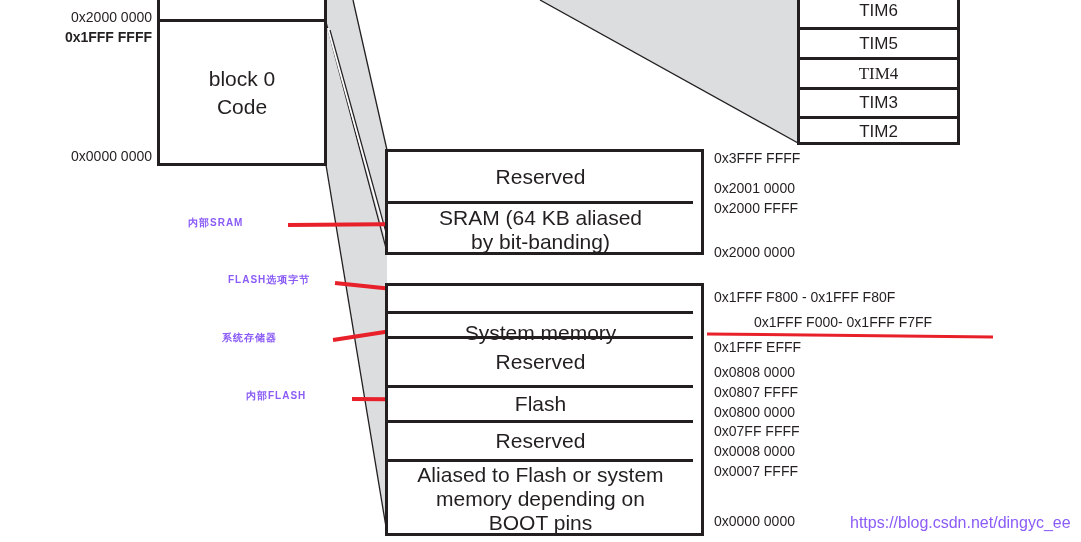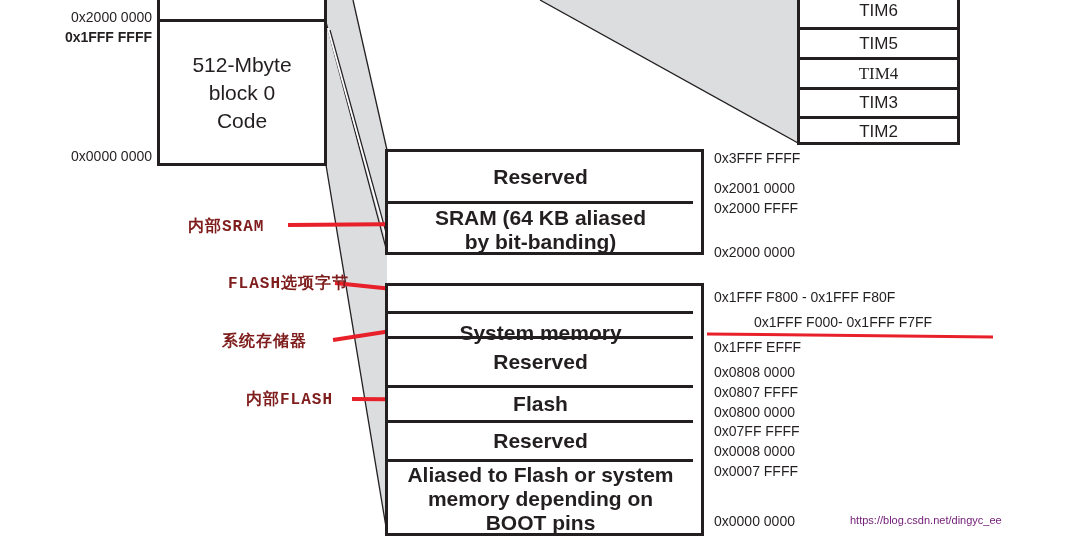--- a/index.html
+++ b/index.html
@@ -2,29 +2,29 @@
 <html><head>
 <meta charset="utf-8">
 <style>
   html, body { margin: 0; padding: 0; background: #ffffff; }
   body { width: 1081px; height: 542px; position: relative; overflow: hidden;
          font-family: "Liberation Sans", sans-serif; color: #231f20; }
   svg.bg { position: absolute; left: 0; top: 0; }
   .box { position: absolute; box-sizing: border-box; border: 3px solid #231f20; background: #fff; }
   .cell { position: absolute; box-sizing: border-box; border-top: 3px solid #231f20;
           left: 0; right: 8px; display: flex; align-items: center; justify-content: center;
-          text-align: center; font-size: 21px; line-height: 24px; font-weight: bold; }
+          text-align: center; font-size: 21px; line-height: 24px; }
   .cell.first { border-top: none; }
   .addr { position: absolute; font-size: 14px; line-height: 20px; white-space: nowrap; color: #231f20; }
   .addr.right { text-align: right; }
   .tim { position: absolute; left: 0; right: 0; box-sizing: border-box; border-top: 3px solid #231f20;
          font-size: 17px; display: flex; align-items: center; justify-content: center; }
-  .anno { position: absolute; color: #7f1d1d; font-family: Liberation Mono, monospace;
-          font-weight: bold; font-size: 16px; white-space: nowrap; letter-spacing: 1px; }
-  .watermark { position: absolute; color: #701a75; font-size: 11px; white-space: nowrap; }
+  .anno { position: absolute; color: #8b5cf6; font-family: Liberation Sans, sans-serif;
+          font-weight: bold; font-size: 10px; white-space: nowrap; letter-spacing: 1px; }
+  .watermark { position: absolute; color: #8b5cf6; font-size: 16px; white-space: nowrap; }
 </style>
 </head>
 <body>
 
 <svg class="bg" width="1081" height="542">
 
   <polygon points="540,0 798,0 798,143" fill="#dcdddf" stroke="none"></polygon>
   <line x1="540" y1="0" x2="798" y2="143" stroke="#231f20" stroke-width="1.3"></line>
 
   <polygon points="326,0 353,0 387,150 387,533 326,165" fill="#dcdddf" stroke="none"></polygon>
@@ -50,21 +50,20 @@
   <g>
     <line x1="352" y1="399" x2="490" y2="400" stroke="#e8202a" stroke-width="4"></line>
     <polygon points="510,400 486,390 486,410" fill="#e8202a"></polygon>
   </g>
 
   <path d="M 707 334 Q 850 336 993 337" stroke="#e8202a" stroke-width="3" fill="none"></path>
 </svg>
 
 <div class="box" style="left:157px; top:-6px; width:170px; height:28px;"></div>
 <div class="box" style="left:157px; top:19px; width:170px; height:147px; display:flex; flex-direction:column; align-items:center; justify-content:center; font-size:21px; line-height:28px; text-align:center;">
-  <span>512-Mbyte</span>
   <span>block 0</span>
   <span>Code</span>
 </div>
 <div class="addr right" style="left:0; width:152px; top:7px;">0x2000 0000</div>
 <div class="addr right" style="left:0; width:152px; top:27px;font-weight:bold;">0x1FFF FFFF</div>
 <div class="addr right" style="left:0; width:152px; top:146px;">0x0000 0000</div>
 
 <div class="box" style="left:797px; top:-8px; width:163px; height:153px;">
   <div class="tim first" style="top:0; height:32px; border-top:none;">
       <span>TIM6</span>

